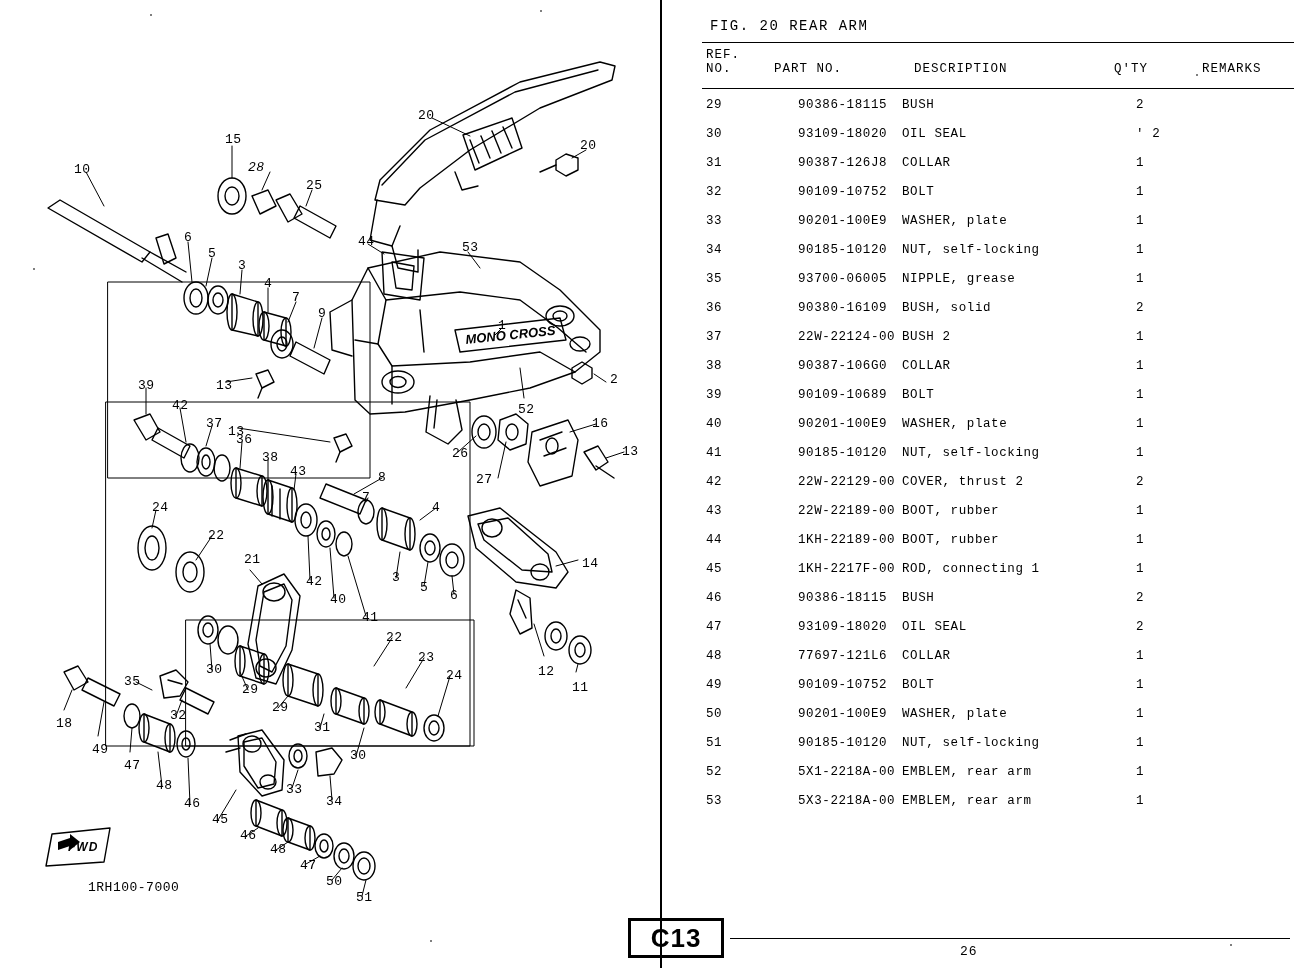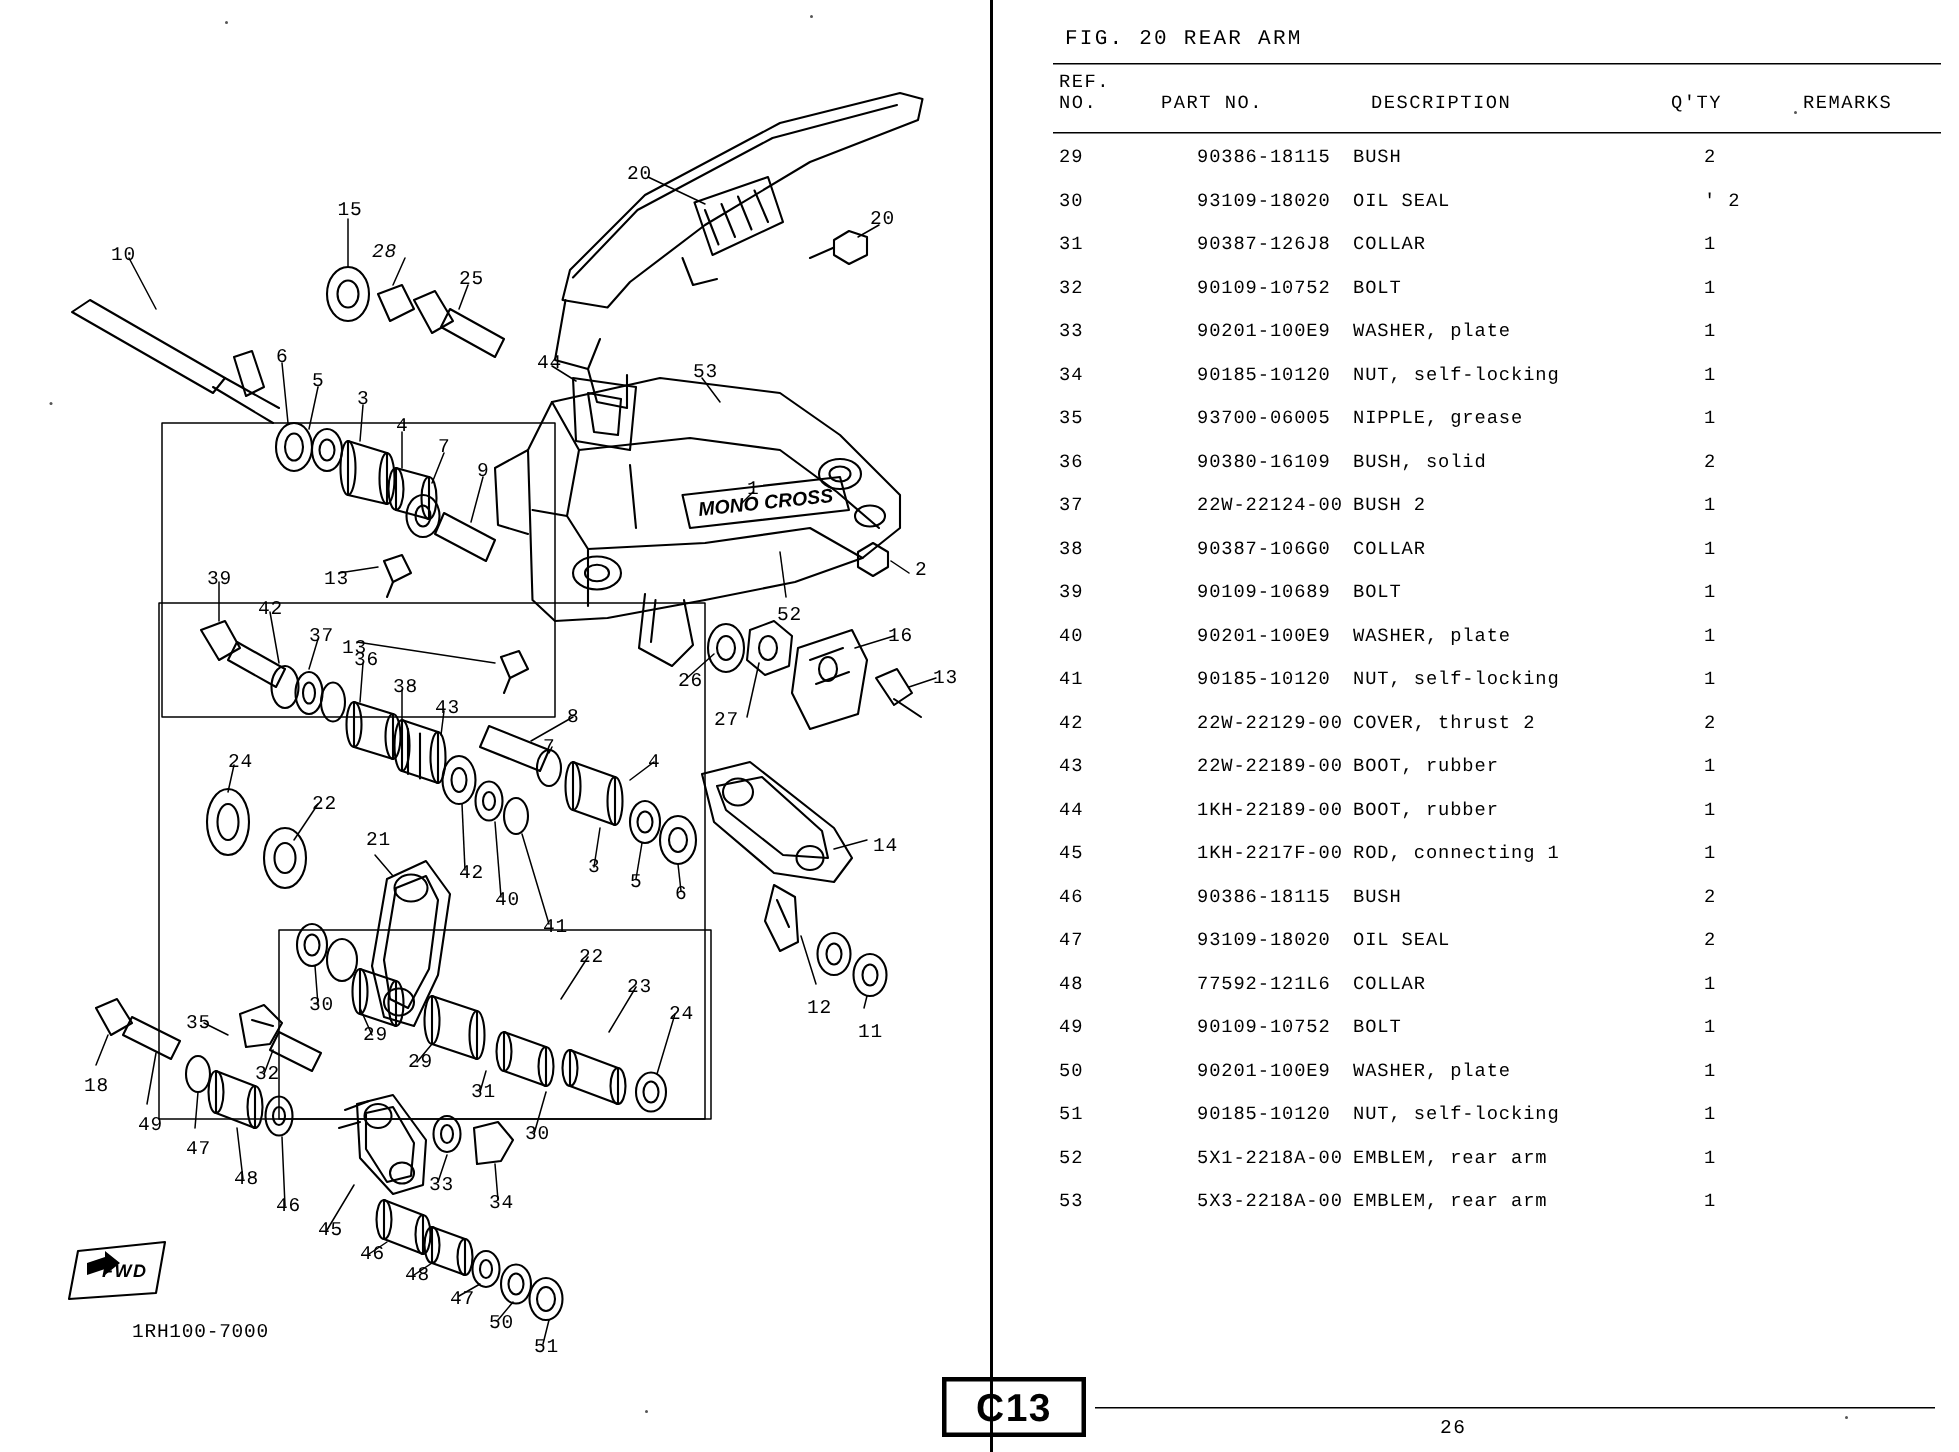--- a/index.html
+++ b/index.html
@@ -639,21 +639,21 @@
         </div>
         <div class="row">
           <span class="ref">47</span>
           <span class="part">93109-18020</span>
           <span class="desc">OIL SEAL</span>
           <span class="qty">2</span>
           <span class="rem"></span>
         </div>
         <div class="row">
           <span class="ref">48</span>
-          <span class="part">77592-121L6</span>
+          <span class="part">77697-121L6</span>
           <span class="desc">COLLAR</span>
           <span class="qty">1</span>
           <span class="rem"></span>
         </div>
         <div class="row">
           <span class="ref">49</span>
           <span class="part">90109-10752</span>
           <span class="desc">BOLT</span>
           <span class="qty">1</span>
           <span class="rem"></span>

